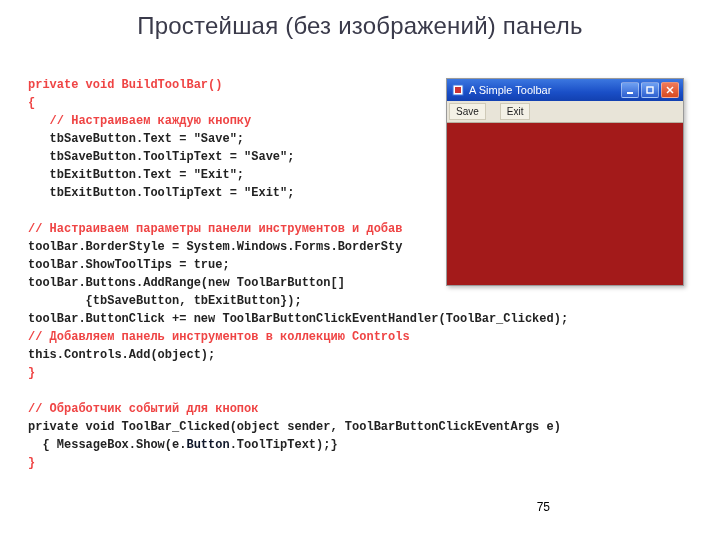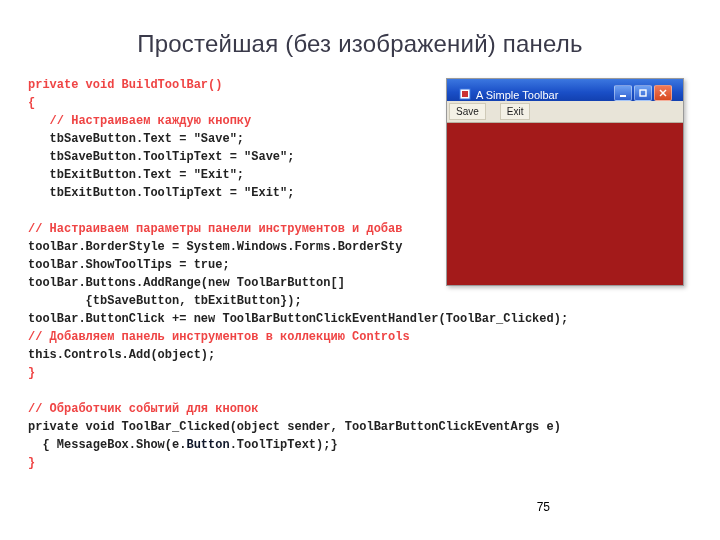--- a/index.html
+++ b/index.html
@@ -8,21 +8,21 @@
     height: 540px;
     background: #ffffff;
     font-family: Arial, sans-serif;
     position: relative;
     overflow: hidden;
   }
   .slide-title {
     font-size: 24px;
     color: #3a3a4a;
     text-align: center;
-    padding-top: 30px;
+    padding-top: 12px;
     font-weight: normal;
     letter-spacing: 0.2px;
   }
   .code {
     position: absolute;
     top: 58px;
     left: 28px;
     font-family: "Courier New", monospace;
     font-size: 12px;
     line-height: 18px;
@@ -49,22 +49,22 @@
     height: 208px;
     background: #a31a1a;
     border: 1px solid #9a9a9a;
     box-shadow: 2px 2px 4px rgba(0,0,0,0.25);
     font-family: Tahoma, sans-serif;
   }
   .win-titlebar {
     background: linear-gradient(#3b77e0, #1a4fc7 60%, #1240b0);
     height: 22px;
     display: flex;
-    align-items: flex-end;
-    padding: 0 11px;
+    align-items: center;
+    padding: 0 4px;
     color: #fff;
     font-size: 11px;
   }
   .win-icon {
     width: 14px; height: 14px;
     margin-right: 4px;
     display: inline-block;
   }
   .win-icon svg { display:block; }
   .win-title { flex: 1; }

